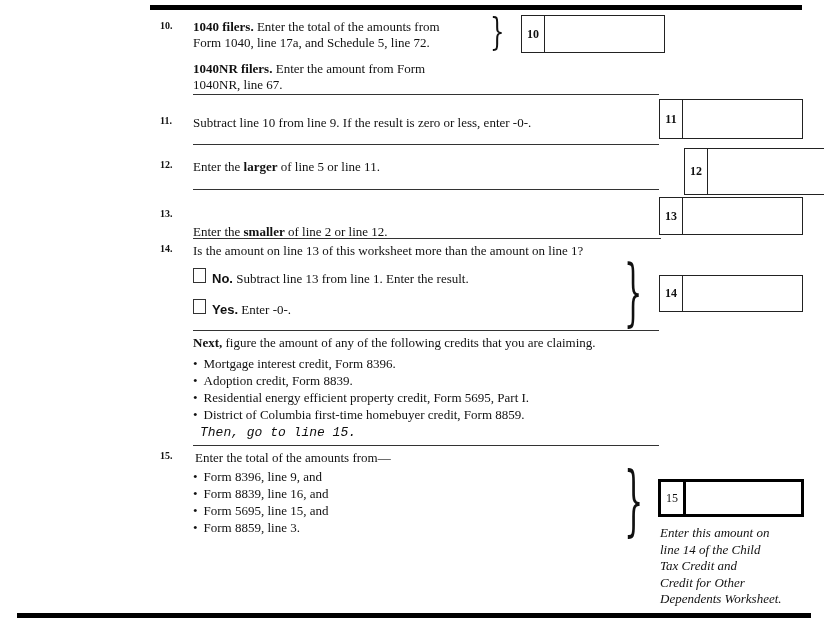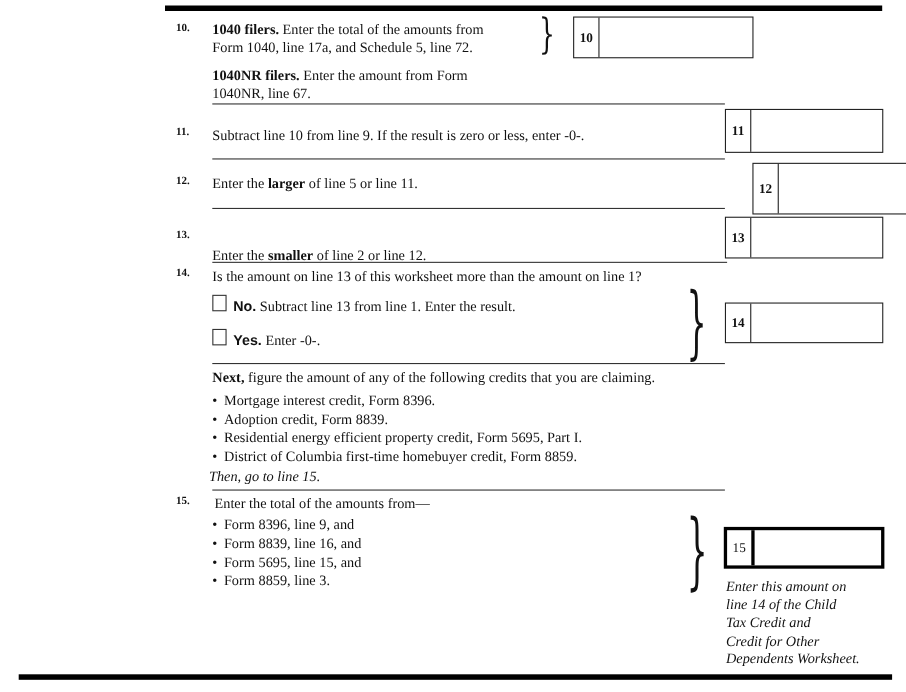--- a/index.html
+++ b/index.html
@@ -31,21 +31,21 @@
 <div class="num" style="left:160px; top:20px;">10.</div>
 <div class="txt" style="left:193px; top:19px;">
   <b>1040 filers.</b><span> Enter the total of the amounts from</span><br>
   <span>Form 1040, line 17a, and Schedule 5, line 72.</span>
 </div>
 <div class="txt" style="left:193px; top:61px;">
   <b>1040NR filers.</b><span> Enter the amount from Form</span><br>
   <span>1040NR, line 67.</span>
 </div>
 <div class="brace" style="left:490px; top:12px; font-size:38px; transform:scaleX(0.6);">}</div>
-<div class="box" style="left:521px; top:15px; width:164px; height:38px;text-align:center;">
+<div class="box" style="left:521px; top:15px; width:144px; height:38px;text-align:center;">
   <div class="lbl">10</div>
   <div class="val"></div>
 </div>
 <div class="rule" style="left:193px; top:94px; width:466px;"></div>
 
 <div class="num" style="left:160px; top:115px;">11.</div>
 <div class="txt" style="left:193px; top:115px;">Subtract line 10 from line 9. If the result is zero or less, enter -0-.</div>
 <div class="box" style="left:659px; top:99px; width:144px; height:40px;">
   <div class="lbl">11</div>
   <div class="val"></div>
@@ -91,21 +91,21 @@
 
 <div class="txt" style="left:193px; top:335px;">
   <b>Next,</b><span> figure the amount of any of the following credits that you are claiming.</span>
 </div>
 <ul class="bul" style="left:193px; top:355px;">
   <li>Mortgage interest credit, Form 8396.</li>
   <li>Adoption credit, Form 8839.</li>
   <li>Residential energy efficient property credit, Form 5695, Part I.</li>
   <li>District of Columbia first-time homebuyer credit, Form 8859.</li>
 </ul>
-<div class="txt ital" style="left:190px; top:425px;">Then, go to line 15.</div>
+<div class="txt ital" style="left:200px; top:425px;font-family:Liberation Mono, monospace;">Then, go to line 15.</div>
 <div class="rule" style="left:193px; top:445px; width:466px;"></div>
 
 <div class="num" style="left:160px; top:450px;">15.</div>
 <div class="txt" style="left:195px; top:450px;">Enter the total of the amounts from—</div>
 <ul class="bul" style="left:193px; top:468px;">
   <li>Form 8396, line 9, and</li>
   <li>Form 8839, line 16, and</li>
   <li>Form 5695, line 15, and</li>
   <li>Form 8859, line 3.</li>
 </ul>

